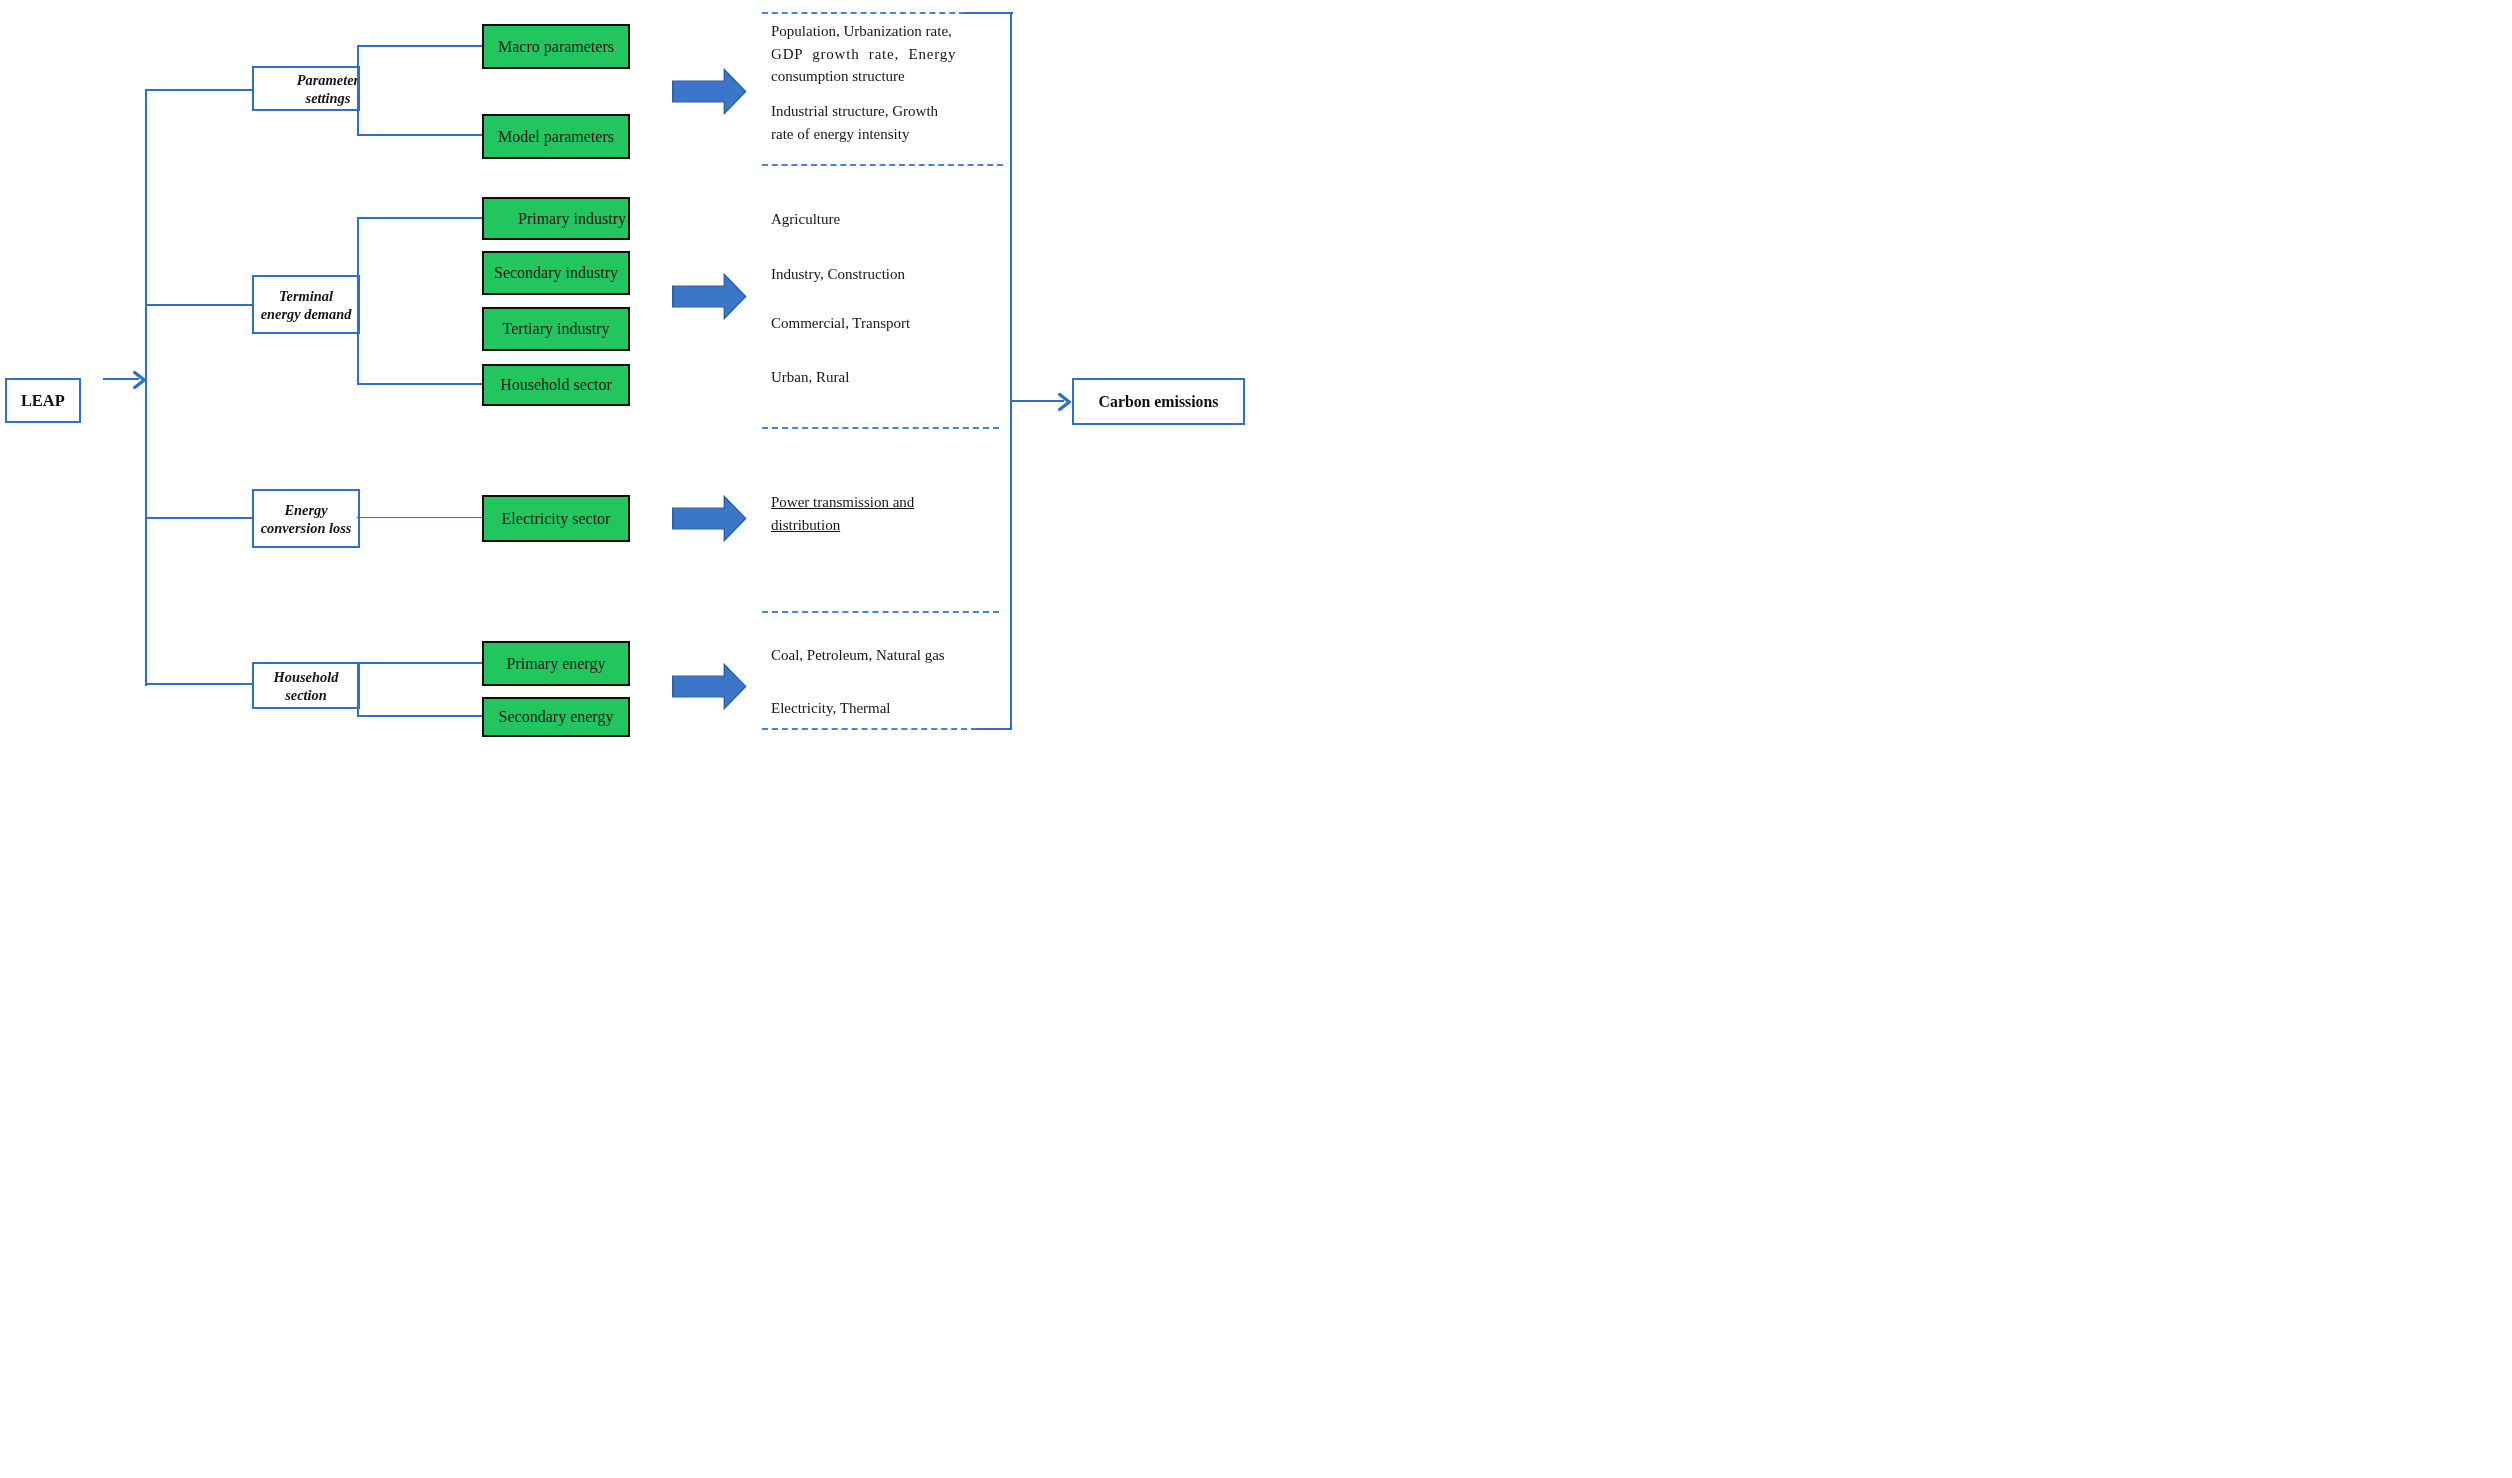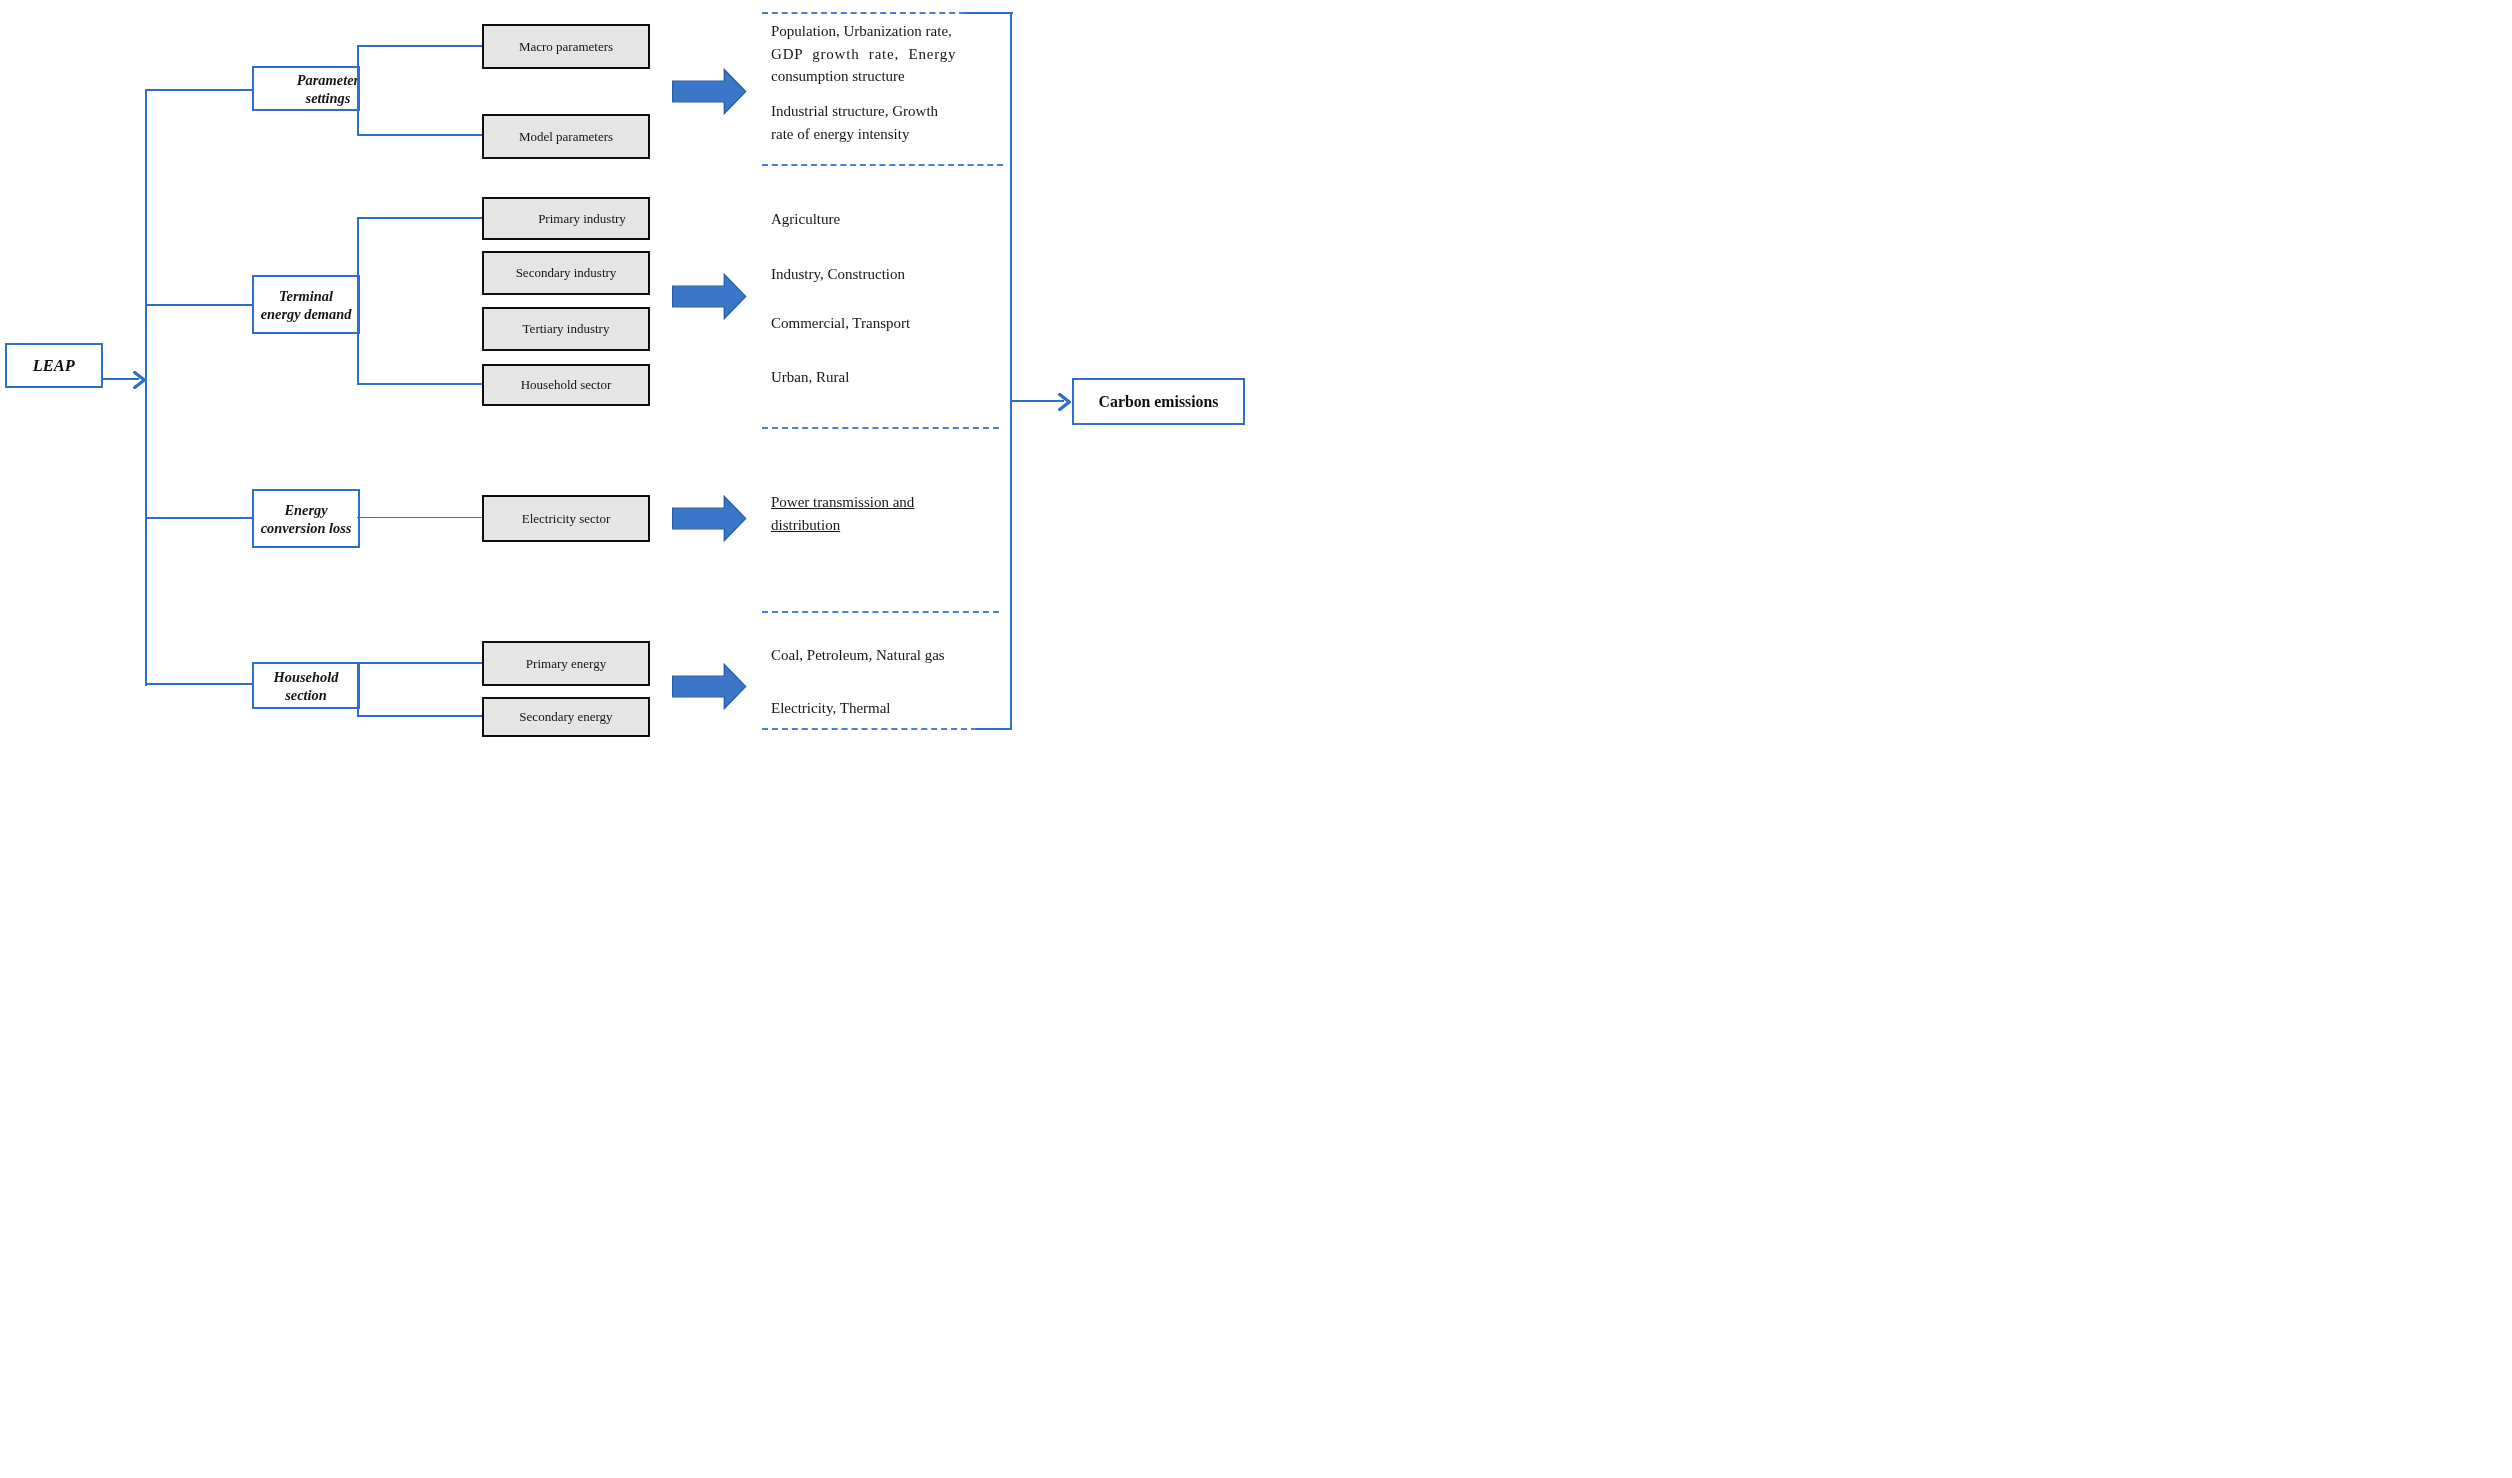--- a/index.html
+++ b/index.html
@@ -1,23 +1,23 @@
 <!DOCTYPE html>
 <html style="font-size:11px"><head>
 <meta charset="utf-8">
 <style>
   html,body{margin:0;padding:0;background:#ffffff;}
   #canvas{
     position:relative;width:1256px;height:739px;background:#ffffff;overflow:hidden;
     font-family:"Liberation Serif", serif;color:#111;
   }
   .bbox{ 
-    position:absolute;left:482px;width:168px;box-sizing:border-box;
-    border:2.7px solid #0d0d0d;background:#e5e5e5;display:flex;align-items:center;justify-content:center;
-    font-size:13px;color:#141414;text-align:center;
+    position:absolute;left:482px;width:148px;box-sizing:border-box;
+    border:2.7px solid #0d0d0d;background:#22c55e;display:flex;align-items:center;justify-content:center;
+    font-size:16px;color:#141414;text-align:center;
   }
   .sbox{ 
     position:absolute;left:252px;width:108px;box-sizing:border-box;
     border:2.7px solid #2e6fce;background:#fff;display:flex;align-items:center;justify-content:center;
     font-size:14.4px;font-weight:bold;font-style:italic;text-align:center;color:#141414;line-height:1.25;
     padding:0 4.1px;
   }
   .endbox{
     position:absolute;box-sizing:border-box;border:2.7px solid #2e6fce;background:#fff;
     display:flex;align-items:center;justify-content:center;font-weight:bold;color:#0d0d0d;
@@ -29,21 +29,21 @@
   .note .ln{line-height:22.6px;}
   .sp{word-spacing:4.8px;letter-spacing:0.8px;}
   .fat-arrow{position:absolute;left:672px;width:75px;height:47px;}
   .chev{position:absolute;width:15px;height:18px;}
 </style>
 </head>
 <body>
 
 <div id="canvas">
 
-  <div class="endbox" style="left:4.8px;top:343px;width:98px;height:45px;font-size:16.4px;font-style:italic;">
+  <div class="endbox" style="left:4.8px;top:378px;width:76px;height:45px;font-size:16.4px;">
     <span>LEAP</span>
   </div>
 
   <div class="hline" style="left:103px;top:378px;width:36px;"></div>
   <svg class="chev" style="left:132px;top:371px;" viewBox="0 0 22 26">
     <polyline points="4,2 18,13 4,24" fill="none" stroke="#2e6fce" stroke-width="5" stroke-linecap="round" stroke-linejoin="round"></polyline>
   </svg>
 
   <div class="vline" style="left:145px;top:90px;height:596px;"></div>
 

